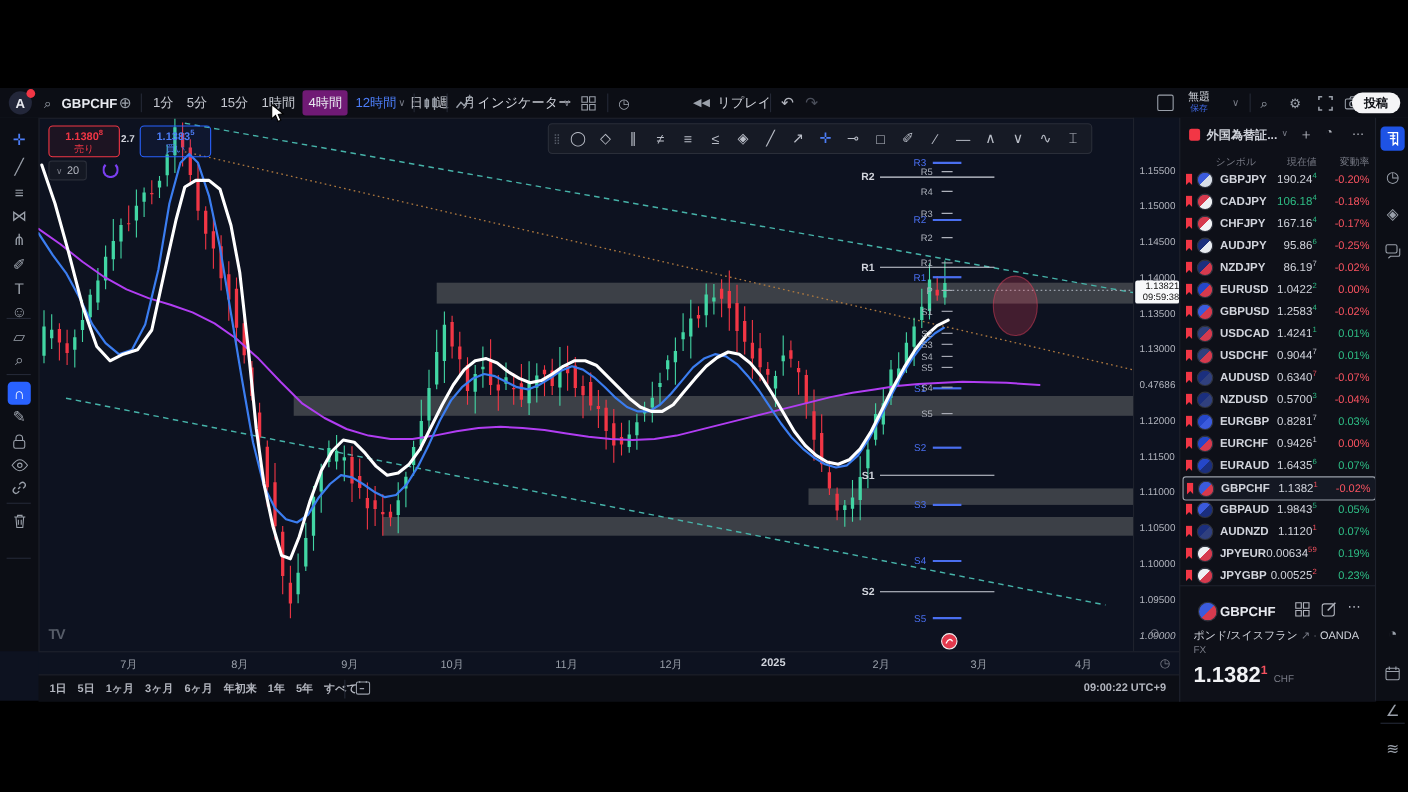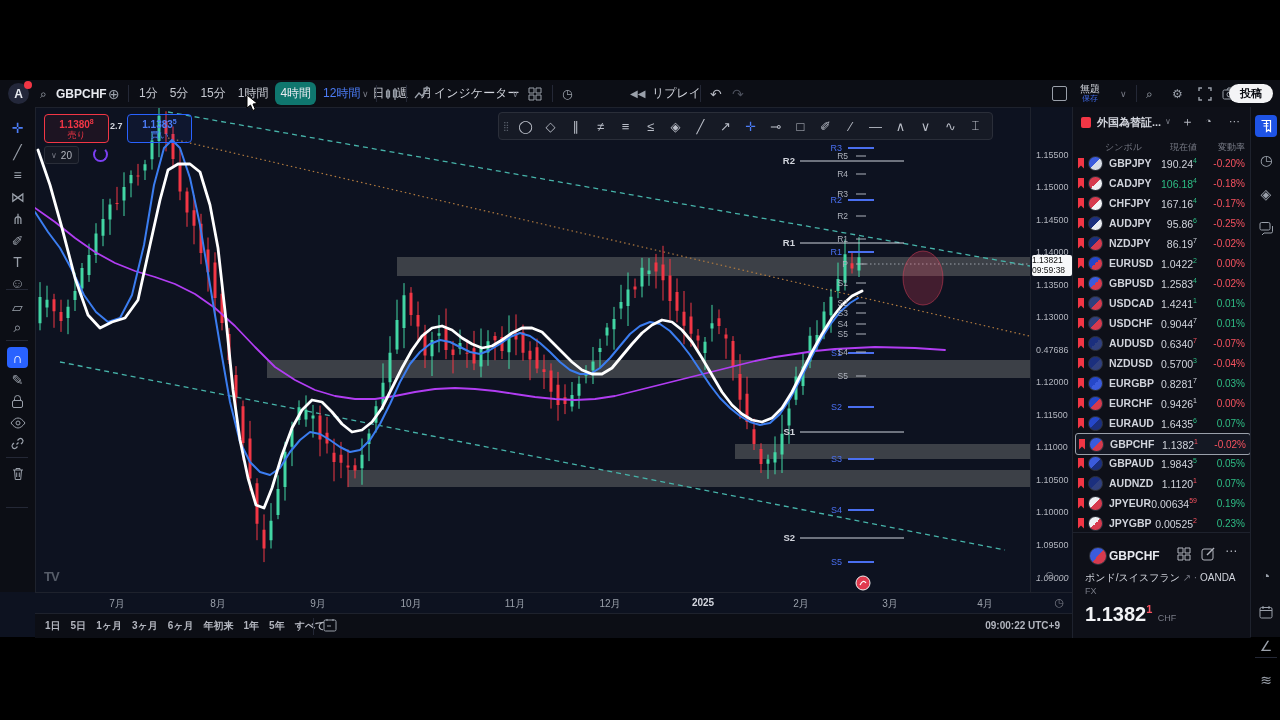--- a/index.html
+++ b/index.html
@@ -6,21 +6,21 @@
     font-family:"Liberation Sans","DejaVu Sans",sans-serif;-webkit-font-smoothing:antialiased;}
   #stage{position:absolute;left:0;top:0;width:1280px;height:720px;background:#000;}
   #app{position:absolute;left:0;top:80px;width:1280px;height:557px;background:#0d1220;}
   .abs{position:absolute;}
   
   #topbar{position:absolute;left:0;top:0;width:1280px;height:27px;background:#0c0e15;border-bottom:1px solid #1e222d;}
   .tb-item{position:absolute;top:0;height:27px;display:flex;align-items:center;color:#d1d4dc;font-size:12px;white-space:nowrap;}
   .tb-dim{color:#787b86;}
   .vdiv{position:absolute;top:5px;width:1px;height:17px;background:#242836;}
   .interval{padding:3px 5px;border-radius:3px;margin-right:2px;font-size:12px;color:#c6c9d1;cursor:default;}
-  .interval.active{background:#0f766e;color:#e8eaf0;border-radius:6px;}
+  .interval.active{background:#701a75;color:#e8eaf0;}
   .interval.hl{color:#4c7df7;}
   .logoA{position:absolute;left:8px;top:3px;width:21px;height:21px;border-radius:50%;background:#23273a;color:#e8eaf0;
      font-weight:bold;font-size:12px;display:flex;align-items:center;justify-content:center;}
   .badge{position:absolute;left:24px;top:1px;width:8px;height:8px;border-radius:50%;background:#f23645;}
   .pill{position:absolute;right:7px;top:4px;height:19px;padding:0 11px;border-radius:11px;background:#f4f4f6;color:#0b0d13;
      font-size:11px;font-weight:bold;display:flex;align-items:center;}
   .two-line{display:flex;flex-direction:column;align-items:center;line-height:10px;}
   .two-line .t1{font-size:10px;color:#d1d4dc;}
   .two-line .t2{font-size:8px;color:#3f67e0;}
   
@@ -45,21 +45,21 @@
   #buybox{left:127px;border:1px solid #2962ff;background:rgba(41,98,255,.07);color:#4c7df7;}
   .tprice{font-size:10px;font-weight:bold;}
   .tlabel{font-size:9px;}
   #spread{position:absolute;left:110px;top:41px;color:#d1d4dc;font-size:9px;font-weight:bold;}
   #machip{position:absolute;left:44px;top:66px;height:16px;padding:0 6px;background:#141823;border:1px solid #2a2e39;
      border-radius:3px;color:#b2b5be;font-size:10px;display:flex;align-items:center;gap:4px;}
   #spinner{position:absolute;left:93px;top:67px;width:11px;height:11px;border:2px solid #7b3ff2;border-top-color:transparent;border-radius:50%;}
   
   #paxis{position:absolute;left:1030px;top:27px;width:42px;height:485px;background:#0d1220;border-left:1px solid #1e222d;}
   .ptick{position:absolute;left:5px;font-size:9px;color:#b2b5be;}
-  #lastpx{position:absolute;left:1px;width:40px;background:#f7f8fa;color:#111;border-radius:2px;text-align:left;
+  #lastpx{position:absolute;left:1px;width:40px;background:#f7f8fa;color:#111;border-radius:2px;text-align:right;
      font-size:8.5px;line-height:9.5px;padding:1px 0;}
   #chfdd{position:absolute;left:1032px;top:32px;width:38px;height:21px;background:#161a25;border:1px solid #2a2e39;border-radius:3px;
      color:#d1d4dc;font-size:10px;display:flex;align-items:center;justify-content:center;gap:4px;}
   
   #taxis{position:absolute;left:35px;top:512px;width:1037px;height:21px;border-top:1px solid #1e222d;background:#0d1220;}
   .mtick{position:absolute;top:4px;font-size:10px;color:#9aa0aa;transform:translateX(-50%);}
   .mtick.bold{color:#d1d4dc;font-weight:bold;}
   #botbar{position:absolute;left:35px;top:533px;width:1037px;height:24px;background:#0c0e15;border-top:1px solid #1e222d;font-weight:bold;}
   .rng{font-size:10px;color:#b2b5be;margin-right:10px;}
   #clockutc{position:absolute;right:12px;top:6px;font-size:10px;color:#b2b5be;}

